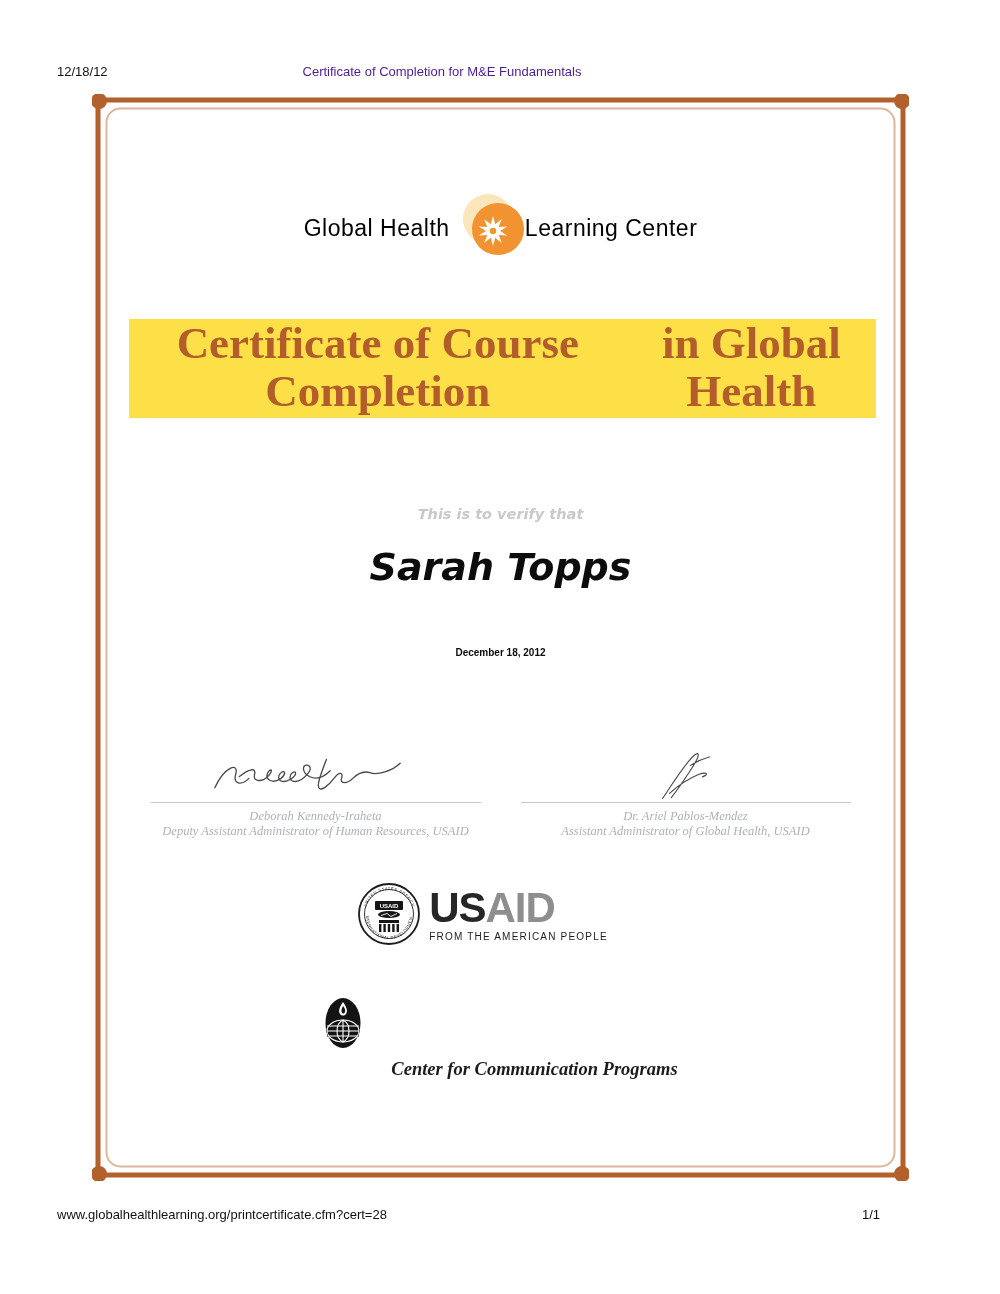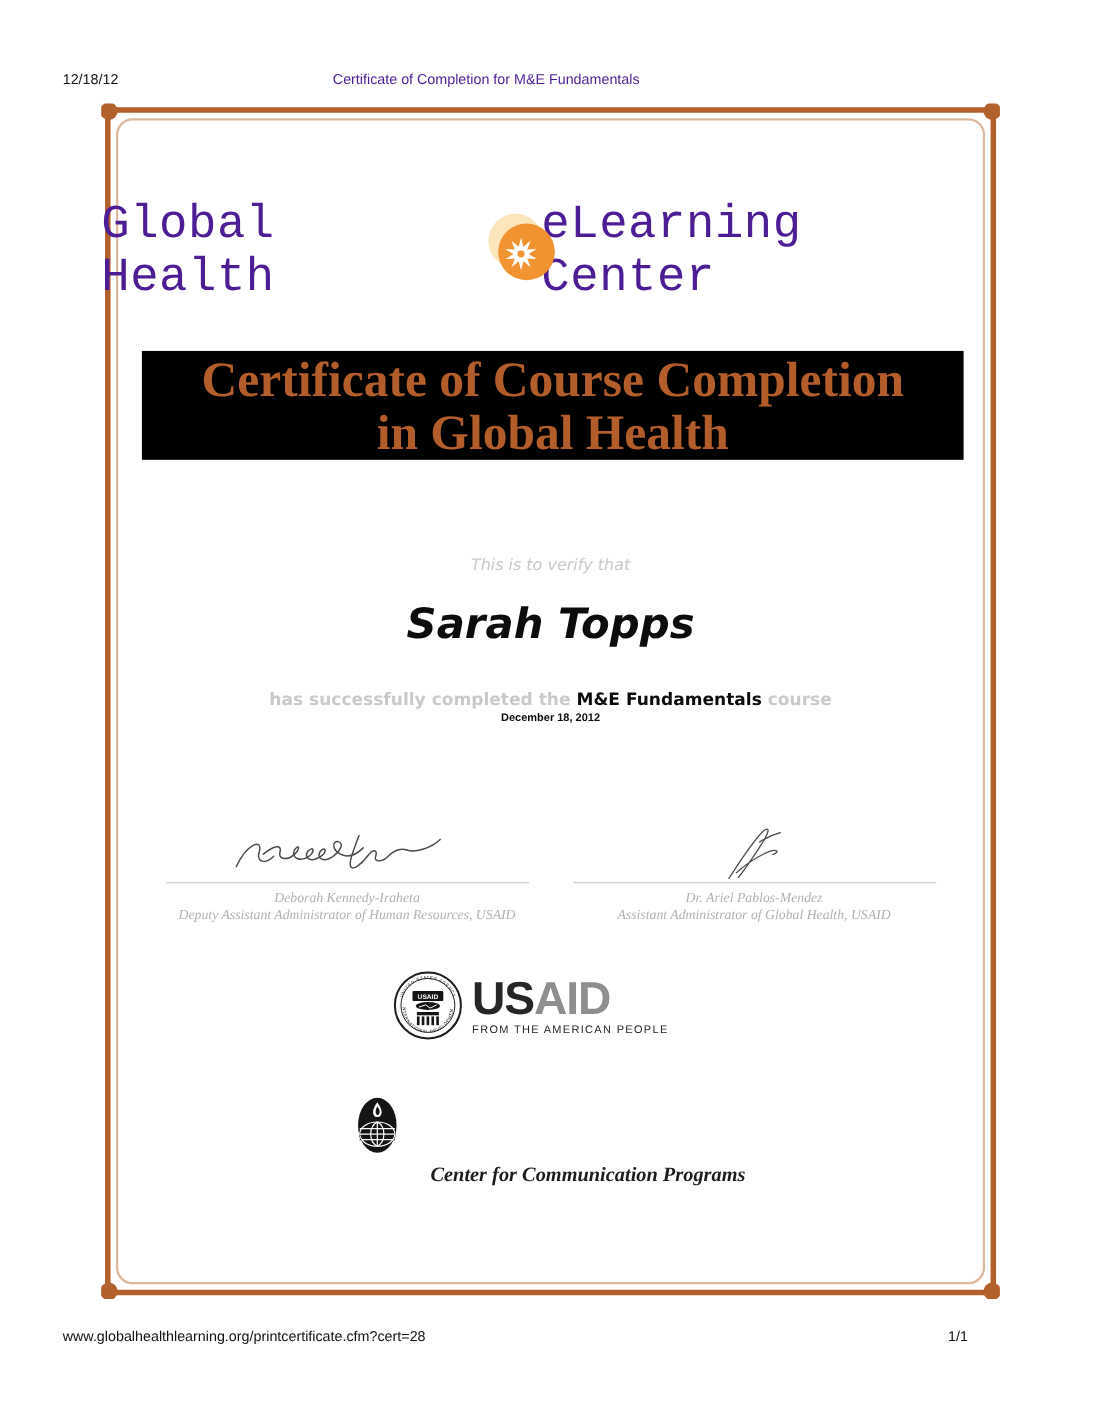--- a/index.html
+++ b/index.html
@@ -8,32 +8,32 @@
   
   .hdr-date{position:absolute;left:57px;top:64px;font-size:13px;color:#111;}
   .hdr-title{position:absolute;left:0;top:64px;width:884px;text-align:center;font-size:13px;color:#4c1d95;}
   .ftr-url{position:absolute;left:57px;top:1207px;font-size:13px;color:#111;}
   .ftr-pages{position:absolute;right:63px;top:1207px;font-size:13px;color:#111;}
   
   .frame{position:absolute;left:92px;top:94px;width:817px;height:1087px;}
   .frame-svg{position:absolute;left:0;top:0;}
   
   .logo-row{position:absolute;top:98px;left:0;right:0;height:72px;display:flex;align-items:center;justify-content:center;}
-  .logo-text{font-family:Liberation Mono, monospace;font-size:43px;color:#4c1d95;letter-spacing:0.5px;}
+  .logo-text{font-family:Liberation Sans, sans-serif;font-size:23px;color:#000000;letter-spacing:0.5px;}
   .logo-left{margin-right:10px;}
   .logo-right{margin-left:-16px;}
   .sun-icon{position:relative;top:-2px;z-index:1;}
   
-  .title-band{position:absolute;top:225px;left:37px;width:747px;height:99px;background:#000000;
-              display:flex;flex-direction:column;justify-content:center;}
+  .title-band{position:absolute;top:225px;left:37px;width:747px;height:99px;background:#fde047;
+              display:flex;flex-direction:row;justify-content:center;}
   .cert-title{font-family:"Liberation Serif",serif;font-weight:bold;font-size:45px;line-height:48px;
               color:#b35d2b;text-align:center;}
   
   .verify{position:absolute;top:412px;left:0;right:0;text-align:center;
-          font-family:"DejaVu Sans",sans-serif;font-weight:normal;font-style:italic;font-size:14.5px;color:#c9c9c9;}
+          font-family:"DejaVu Sans",sans-serif;font-weight:bold;font-style:italic;font-size:14.5px;color:#c9c9c9;}
   .name{position:absolute;top:451px;left:0;right:0;text-align:center;
         font-family:"DejaVu Sans",sans-serif;font-weight:bold;font-style:italic;font-size:38px;color:#0c0c0c;}
   .course-line{position:absolute;top:531px;left:0;right:0;text-align:center;
         font-family:"DejaVu Sans",sans-serif;font-weight:bold;font-size:15.5px;color:#c9c9c9;line-height:22px;}
   .course-line .black{color:#0c0c0c;}
   .date-line{position:absolute;top:553px;left:0;right:0;text-align:center;
         font-family:Liberation Sans, sans-serif;font-weight:bold;font-size:10px;color:#0c0c0c;}
   
   .sig-row{position:absolute;top:656px;left:0;right:0;display:flex;justify-content:center;gap:40px;}
   .sig-block{width:330px;display:flex;flex-direction:column;align-items:center;}
@@ -90,21 +90,20 @@
 
     <div class="title-band">
       <div class="cert-title">Certificate of Course Completion</div>
       <div class="cert-title">in Global Health</div>
     </div>
 
     <div class="verify">This is to verify that</div>
 
     <div class="name">Sarah Topps</div>
 
-    <div class="course-line"><span>has successfully completed the </span><span class="black">M&amp;E Fundamentals</span><span> course</span></div>
     <div class="date-line">December 18, 2012</div>
 
     <div class="sig-row">
       <div class="sig-block">
         <svg class="sig-img" width="230" height="52" viewBox="0 0 230 55">
           <path d="M8 40 C 18 18, 34 12, 30 26 C 27 36, 36 38, 44 30 M34 28 C 44 20, 52 18, 50 26 C 48 34, 58 34, 64 28 C 70 22, 68 18, 64 24 C 60 32, 70 36, 78 30 C 84 25, 82 20, 77 25 C 72 32, 80 36, 88 31 C 96 26, 94 20, 89 25 C 84 32, 92 36, 100 31 C 108 25, 112 18, 106 16 C 100 15, 100 24, 108 28 C 116 32, 124 28, 130 22 M126 10 C 120 26, 116 36, 118 40 C 120 44, 128 38, 134 30 C 140 22, 144 24, 142 30 C 140 36, 148 36, 154 30 C 160 24, 166 22, 172 24 C 180 27, 196 22, 204 14" fill="none" stroke="#4a4a4a" stroke-width="1.4" stroke-linecap="round"></path>
         </svg>
         <div class="sig-line"></div>
         <div class="sig-name">Deborah Kennedy-Iraheta</div>
         <div class="sig-title">Deputy Assistant Administrator of Human Resources, USAID</div>

